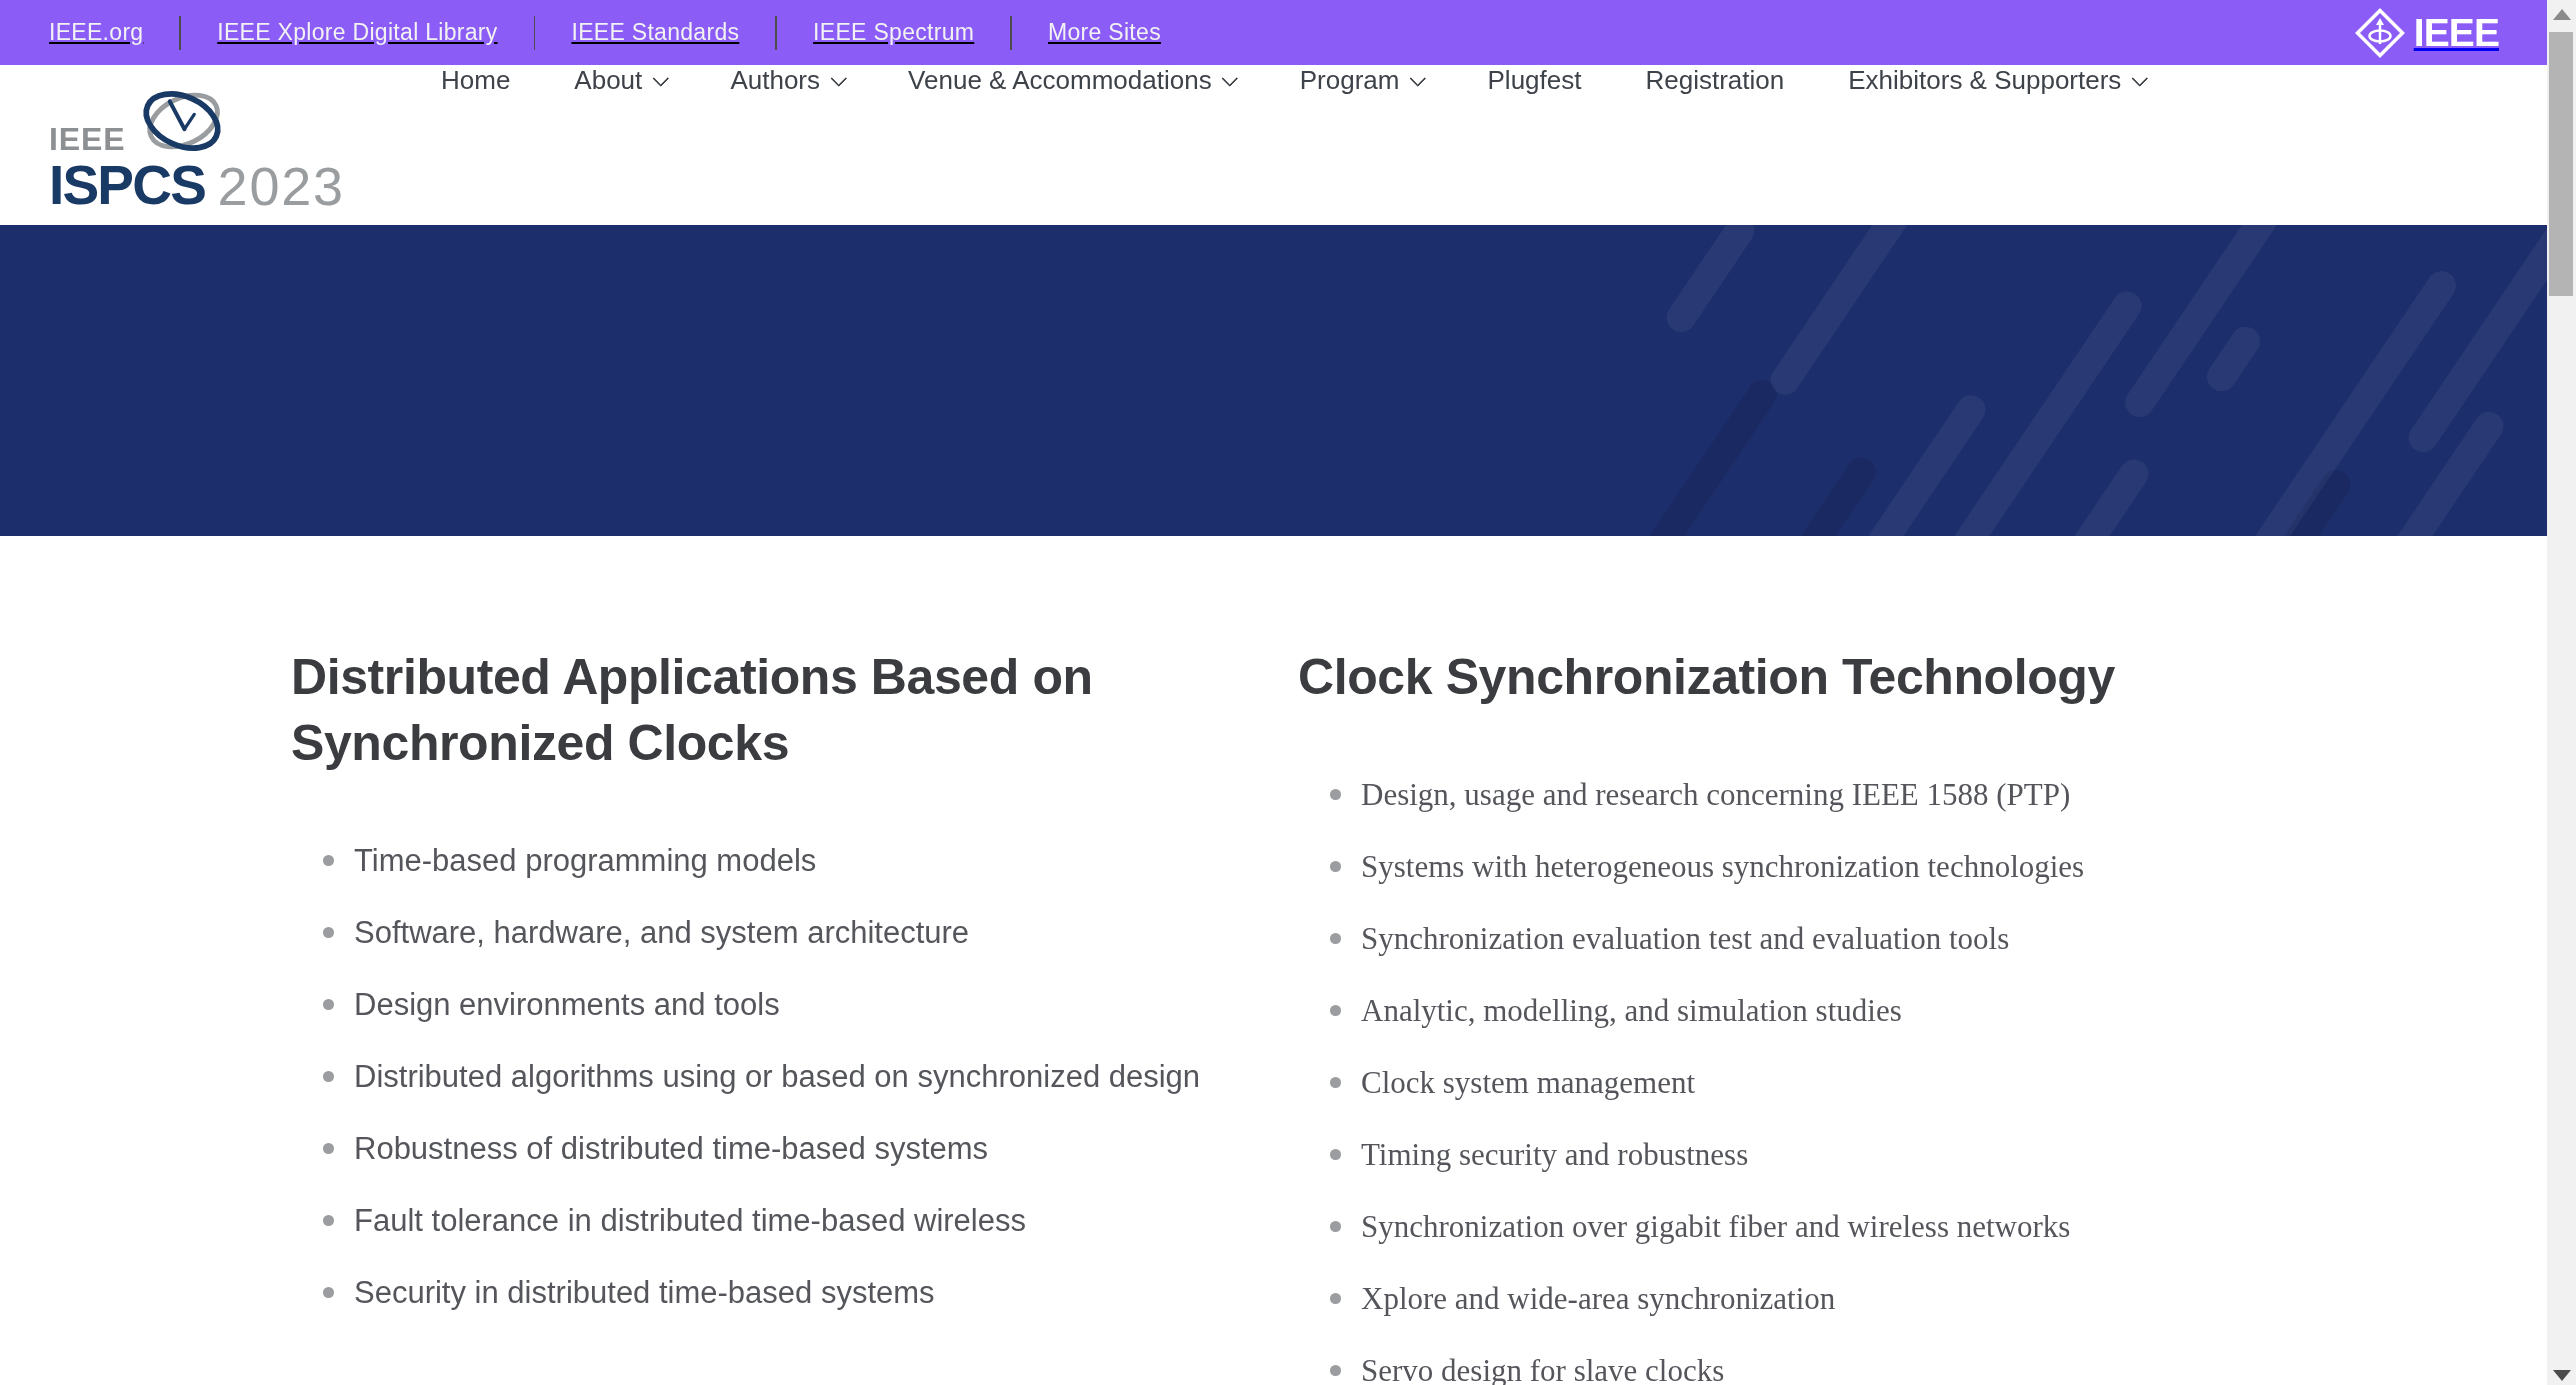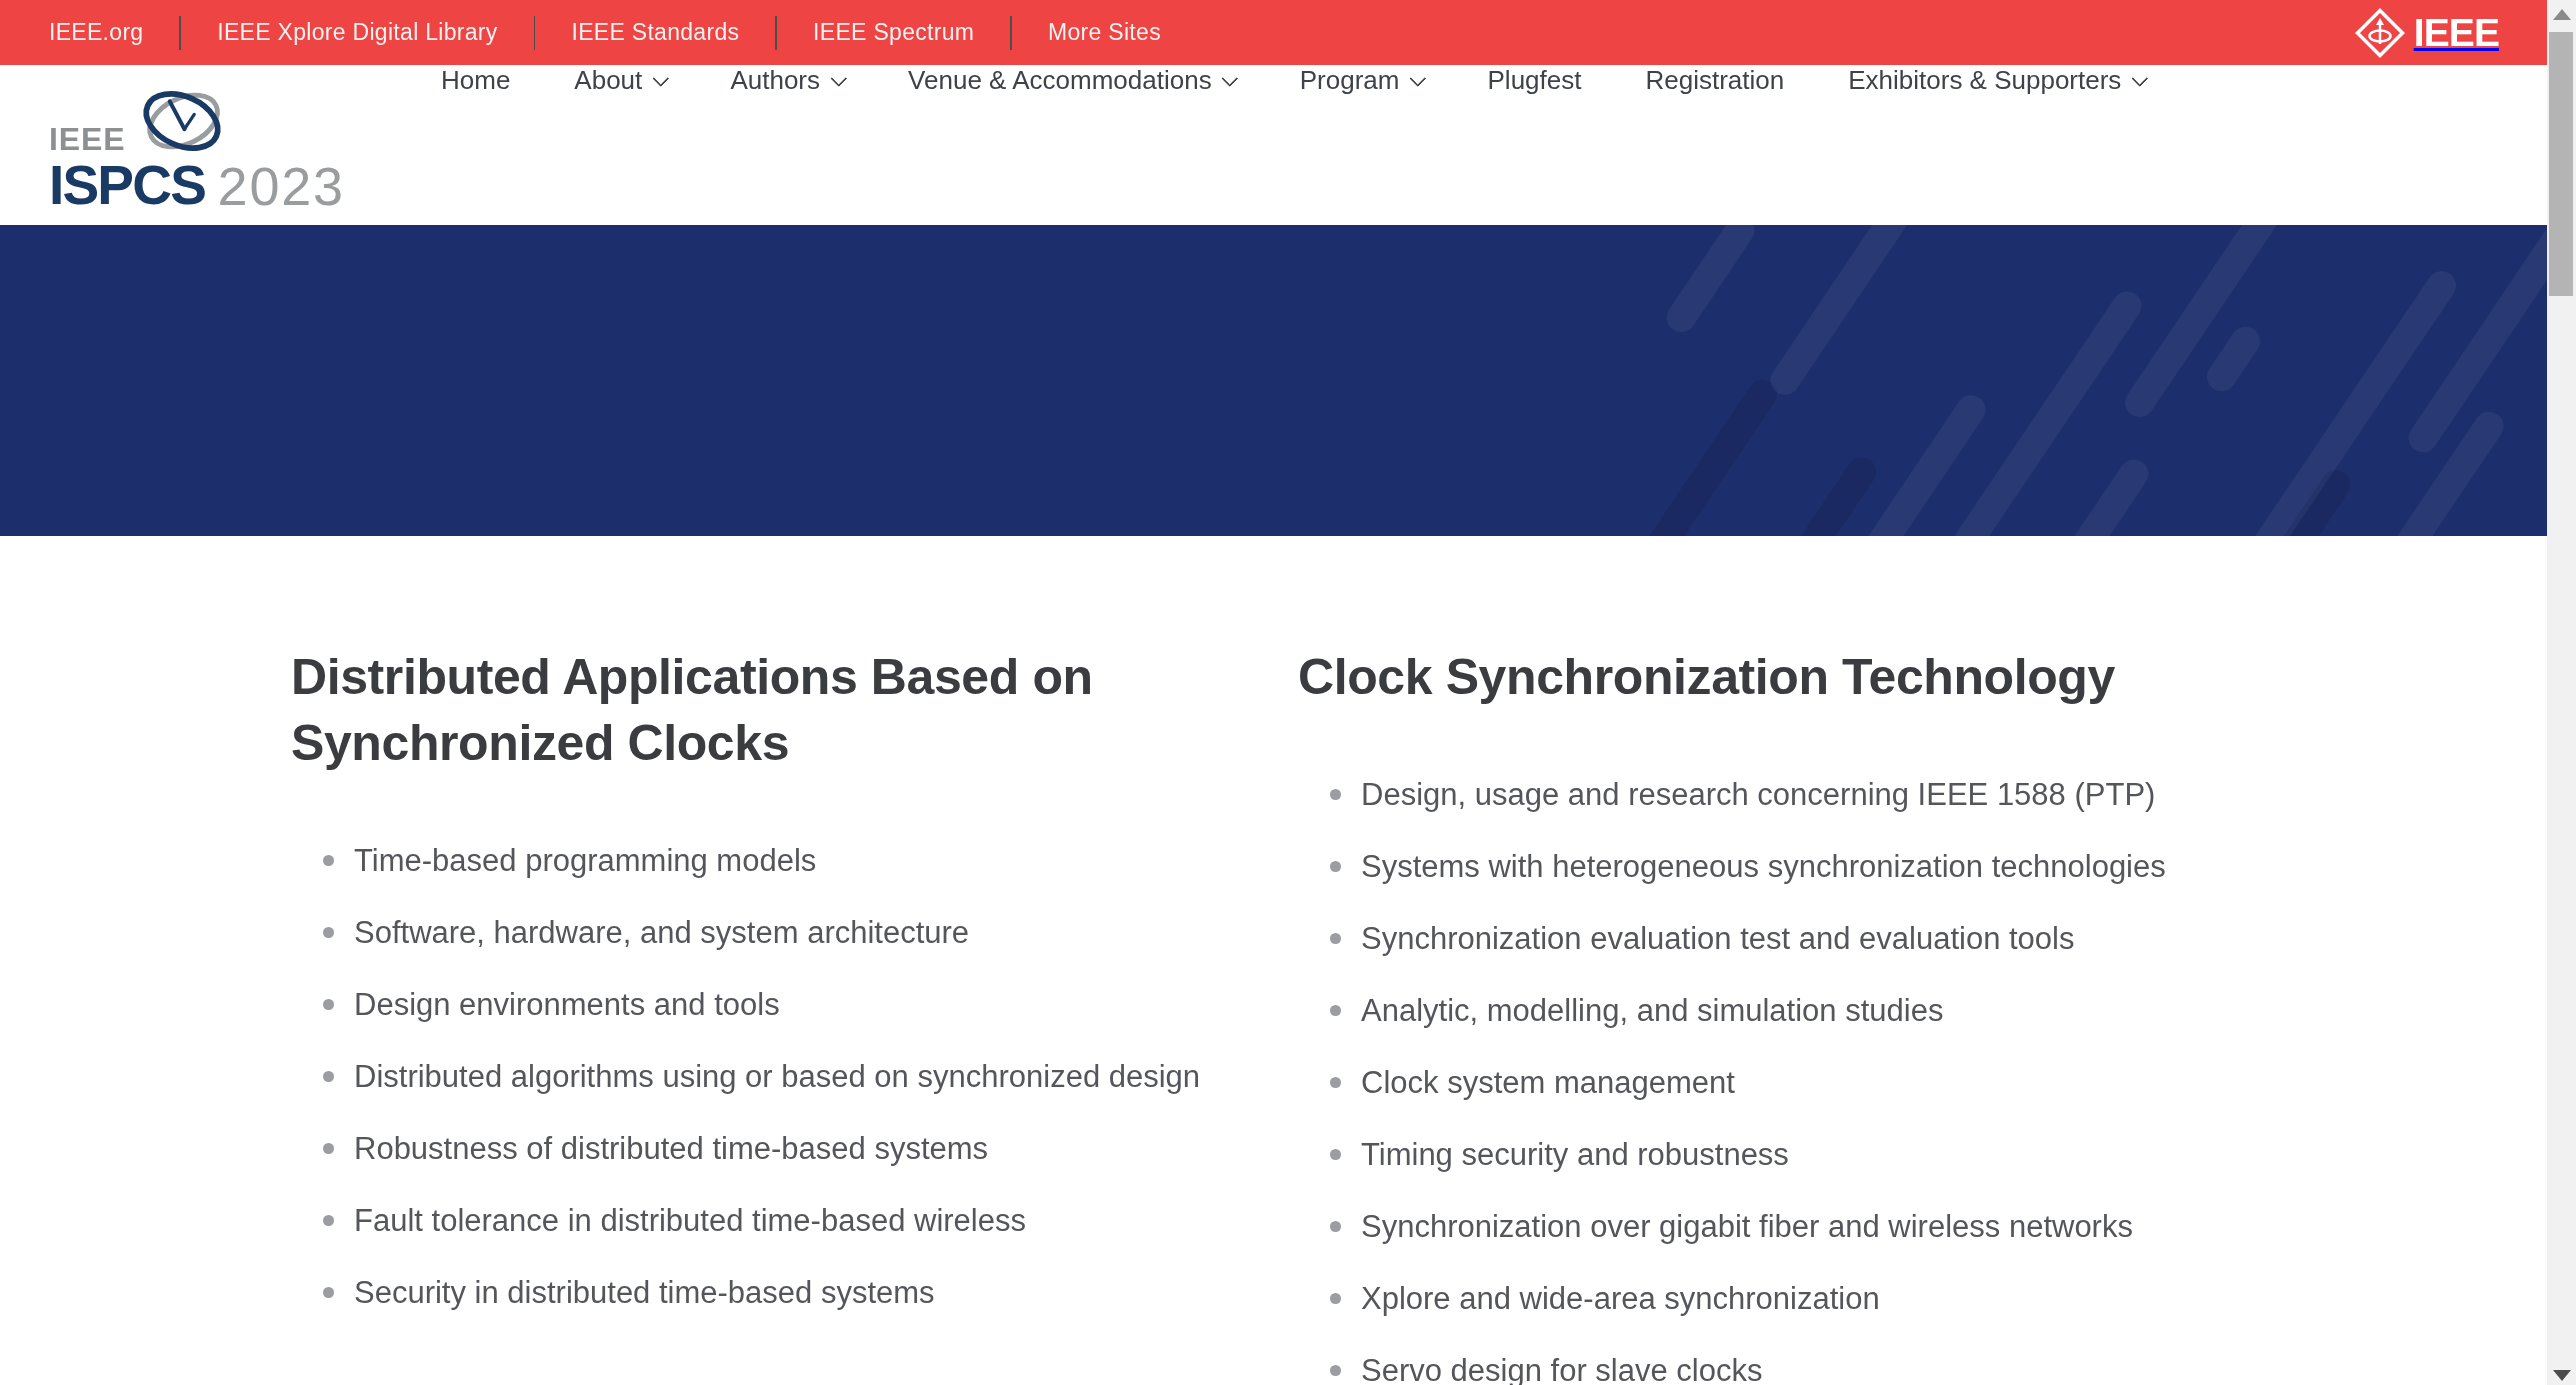--- a/index.html
+++ b/index.html
@@ -1,22 +1,22 @@
 <!DOCTYPE html>
 <html style="font-size:14.3px"><head>
 <meta charset="utf-8">
 <style>
   * { margin:0; padding:0; box-sizing:border-box; }
   html,body { width:2576px; height:1386px; overflow:hidden; background:#ffffff;
               font-family:"Liberation Sans", sans-serif; }
   body { position:relative; }
 
   
-  .meta-bar { position:relative; width:100%; height:65px; background:#ef4444;
-              display:flex; align-items:center; }
+  .meta-bar { position:relative; width:100%; height:65px; background:#8b5cf6;
+              display:flex; align-items:center;text-decoration:underline; }
   .meta-links { display:flex; align-items:center; margin-left:49px; }
   .meta-links a { color:#f2f2f2; font-size:23px; text-decoration:none; padding:0 36px;
                   letter-spacing:0.3px; }
   .meta-links a:first-child { padding-left:0; }
   .meta-sep { width:1.8px; height:34px; background:#4d4d4d; }
   .ieee-brand { position:absolute; right:77px; top:0; height:65px; display:flex;
                 align-items:center; gap:9px; }
   .ieee-brand svg { width:50px; height:50px; }
   .ieee-brand .brand-text { color:#ffffff; font-size:39px; font-weight:bold;
                             letter-spacing:-0.9px; }
@@ -62,21 +62,21 @@
   .pattern i:nth-of-type(13) { left:1696px; top:-18px;  height:134px; }
 
   
   .content { display:grid; grid-template-columns:1007px 1fr;
              padding:108px 54px 0 291px; background:#ffffff; }
   .content h2 { font-size:50px; font-weight:bold; color:#3a3c40; line-height:1.32;
                 max-width:966px; letter-spacing:-0.4px; }
   .content ul { list-style:none; margin-top:57px; padding-left:63px; }
   .content li { position:relative; font-size:31px; color:#54565b; line-height:55px;
                 margin-bottom:17px; max-width:859px; }
-  .col-right li { max-width:1208px; }
+  .col-right li { max-width:1208px;font-family:Liberation Serif, serif; }
   .content li::before { content:""; position:absolute; left:-31px; top:22.4px; width:10.7px;
                         height:10.7px; border-radius:50%; background:#9b9da0; }
 
   
   .scrollbar { position:absolute; right:0; top:0; width:29.5px; height:1386px;
                background:#f1f1f1; z-index:50; }
   .sb-up { position:absolute; top:9px; left:6.3px; width:0; height:0;
            border-left:9px solid transparent; border-right:9px solid transparent;
            border-bottom:11.6px solid #8a8a8a; }
   .sb-thumb { position:absolute; top:32px; left:2.7px; width:24px; height:264px;

